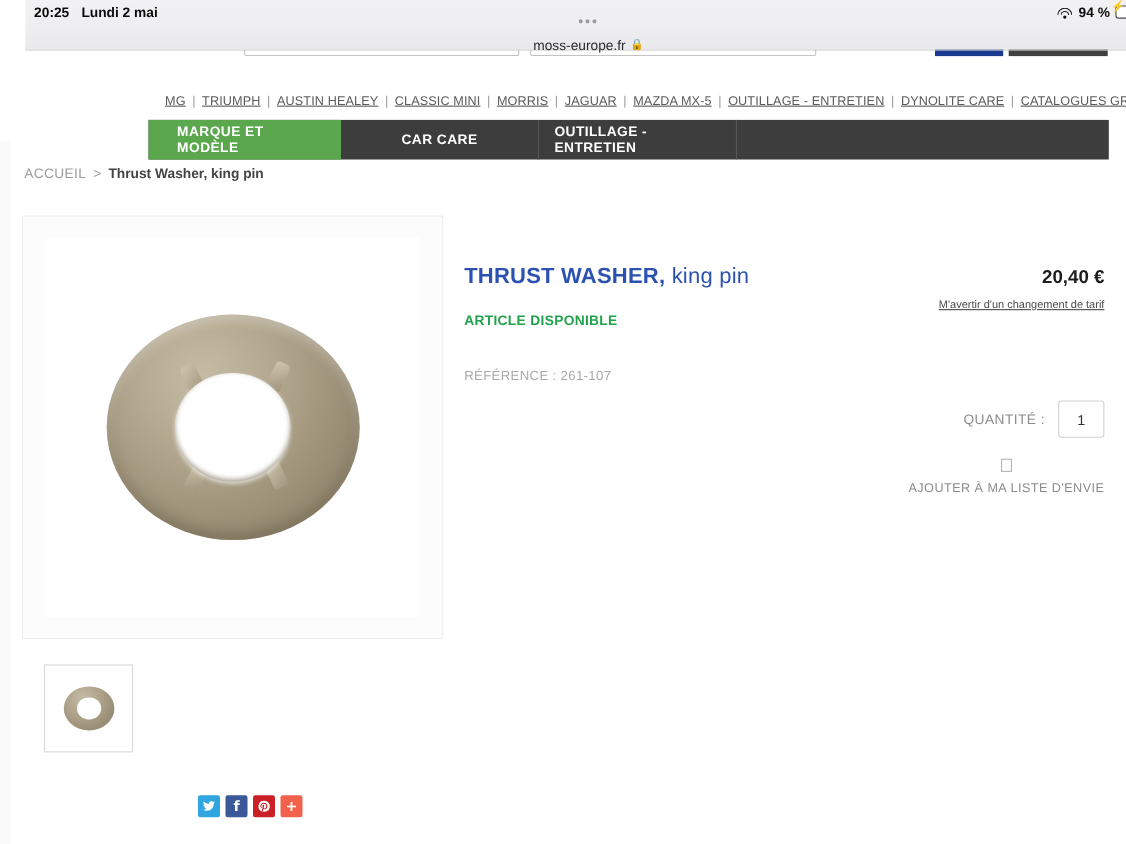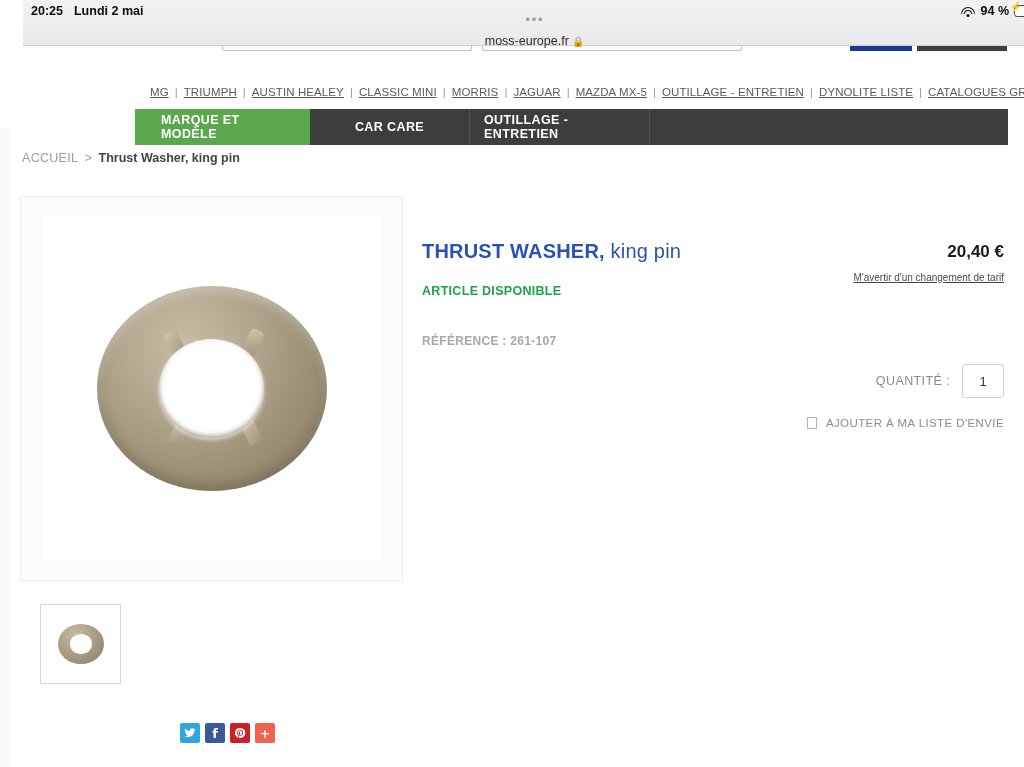--- a/index.html
+++ b/index.html
@@ -135,21 +135,21 @@
   }
   .navtab {
     display: flex; align-items: center; justify-content: center;
     font-size: 12.5px; font-weight: bold; color: #ffffff;
     letter-spacing: .4px;
     border-right: 1px solid #565656;
     padding: 0 26px;
   }
   .navtab.active { background: #5aa74e; border-right: none; }
   .navtab.t0 { width: 175px; }
-  .navtab.t1 { width: 160px; }
+  .navtab.t1 { width: 180px; }
   .navtab.t2 { width: 174px; }
   .navtab.t3 { width: 180px; justify-content: flex-start; padding-left: 14px; }
 
   
   .crumb {
     position: absolute; left: 22px; top: 105px;
     font-size: 12.5px; color: #9c9c9c;
   }
   .crumb .home { color: #9c9c9c; text-decoration: none; letter-spacing: .3px; }
   .crumb .gt { color: #9c9c9c; padding: 0 3px; }
@@ -230,39 +230,39 @@
   .alert-link {
     position: absolute; right: 0; top: 86px;
     font-size: 10px; color: #4a4a4a; text-decoration: underline;
   }
   .stock {
     position: absolute; top: 98px; left: 0;
     font-size: 12.5px; font-weight: bold; color: #20a24a; letter-spacing: .3px;
   }
   .ref {
     position: absolute; top: 148px; left: 0;
-    font-size: 12px; color: #a8a8a8; letter-spacing: .3px; font-weight: bold;
+    font-size: 12px; color: #a8a8a8; letter-spacing: .3px;
   }
 
   .buyrow { position: absolute; top: 178px; right: 0; display: flex; align-items: center; gap: 12px; }
   .qty-label { font-size: 12.5px; color: #8c8c8c; letter-spacing: .4px; }
   .qty-input {
     width: 42px; height: 34px; border: 1px solid #d0d0d0; border-radius: 3px;
     text-align: center; font-size: 13px; color: #333; background: #fff;
     font-family: "Liberation Sans", sans-serif;
   }
   .cart-cta {
     width: 223px; height: 36px; background: #1b3a8f; color: #fff;
     border: none; font-size: 14px; font-weight: bold; letter-spacing: .7px;
     font-family: "Liberation Sans", sans-serif; cursor: pointer;
   }
   .wish {
     position: absolute; top: 231px; right: 0;
     display: flex; align-items: center; gap: 9px;
-    font-size: 11.5px; color: #8c8c8c; letter-spacing: .4px;
+    font-size: 11.5px; color: #8c8c8c; letter-spacing: .4px; flex-direction: column;
   }
   .wish .box { width: 10px; height: 12px; border: 1px solid #b4b4b4; }
 </style>
 </head>
 <body>
 
 <div class="page">
   <div class="page-edge-l"></div>
 
   <div class="site-head">
@@ -288,21 +288,21 @@
       <a href="#">CLASSIC MINI</a>
       <span class="sep">|</span>
       <a href="#">MORRIS</a>
       <span class="sep">|</span>
       <a href="#">JAGUAR</a>
       <span class="sep">|</span>
       <a href="#">MAZDA MX-5</a>
       <span class="sep">|</span>
       <a href="#">OUTILLAGE - ENTRETIEN</a>
       <span class="sep">|</span>
-      <a href="#">DYNOLITE LISTE</a>
+      <a href="#">DYNOLITE CARE</a>
       <span class="sep">|</span>
       <a href="#">CATALOGUES GRATUITS</a>
     </div>
 
     <div class="navtabs">
       <div class="navtab t0 active">
         <span>MARQUE ET MODÈLE</span>
       </div>
       <div class="navtab t1">
         <span>CAR CARE</span>

